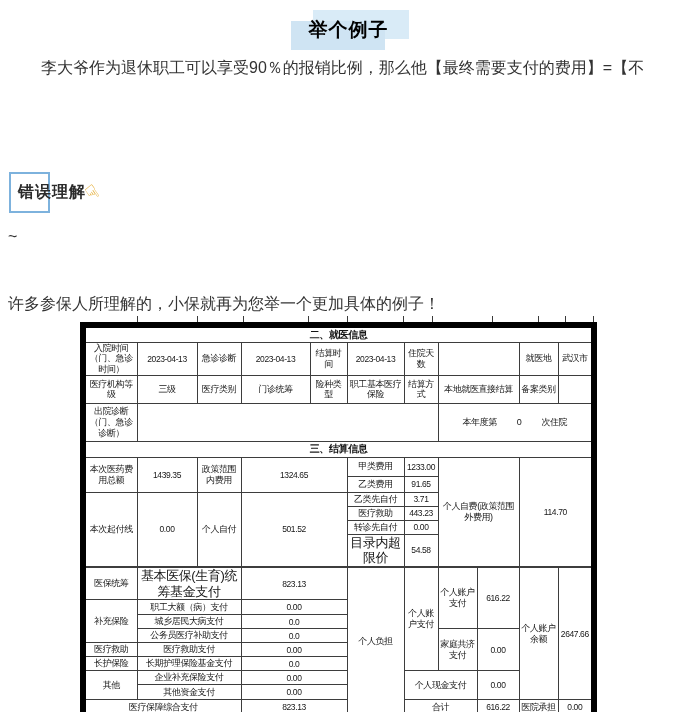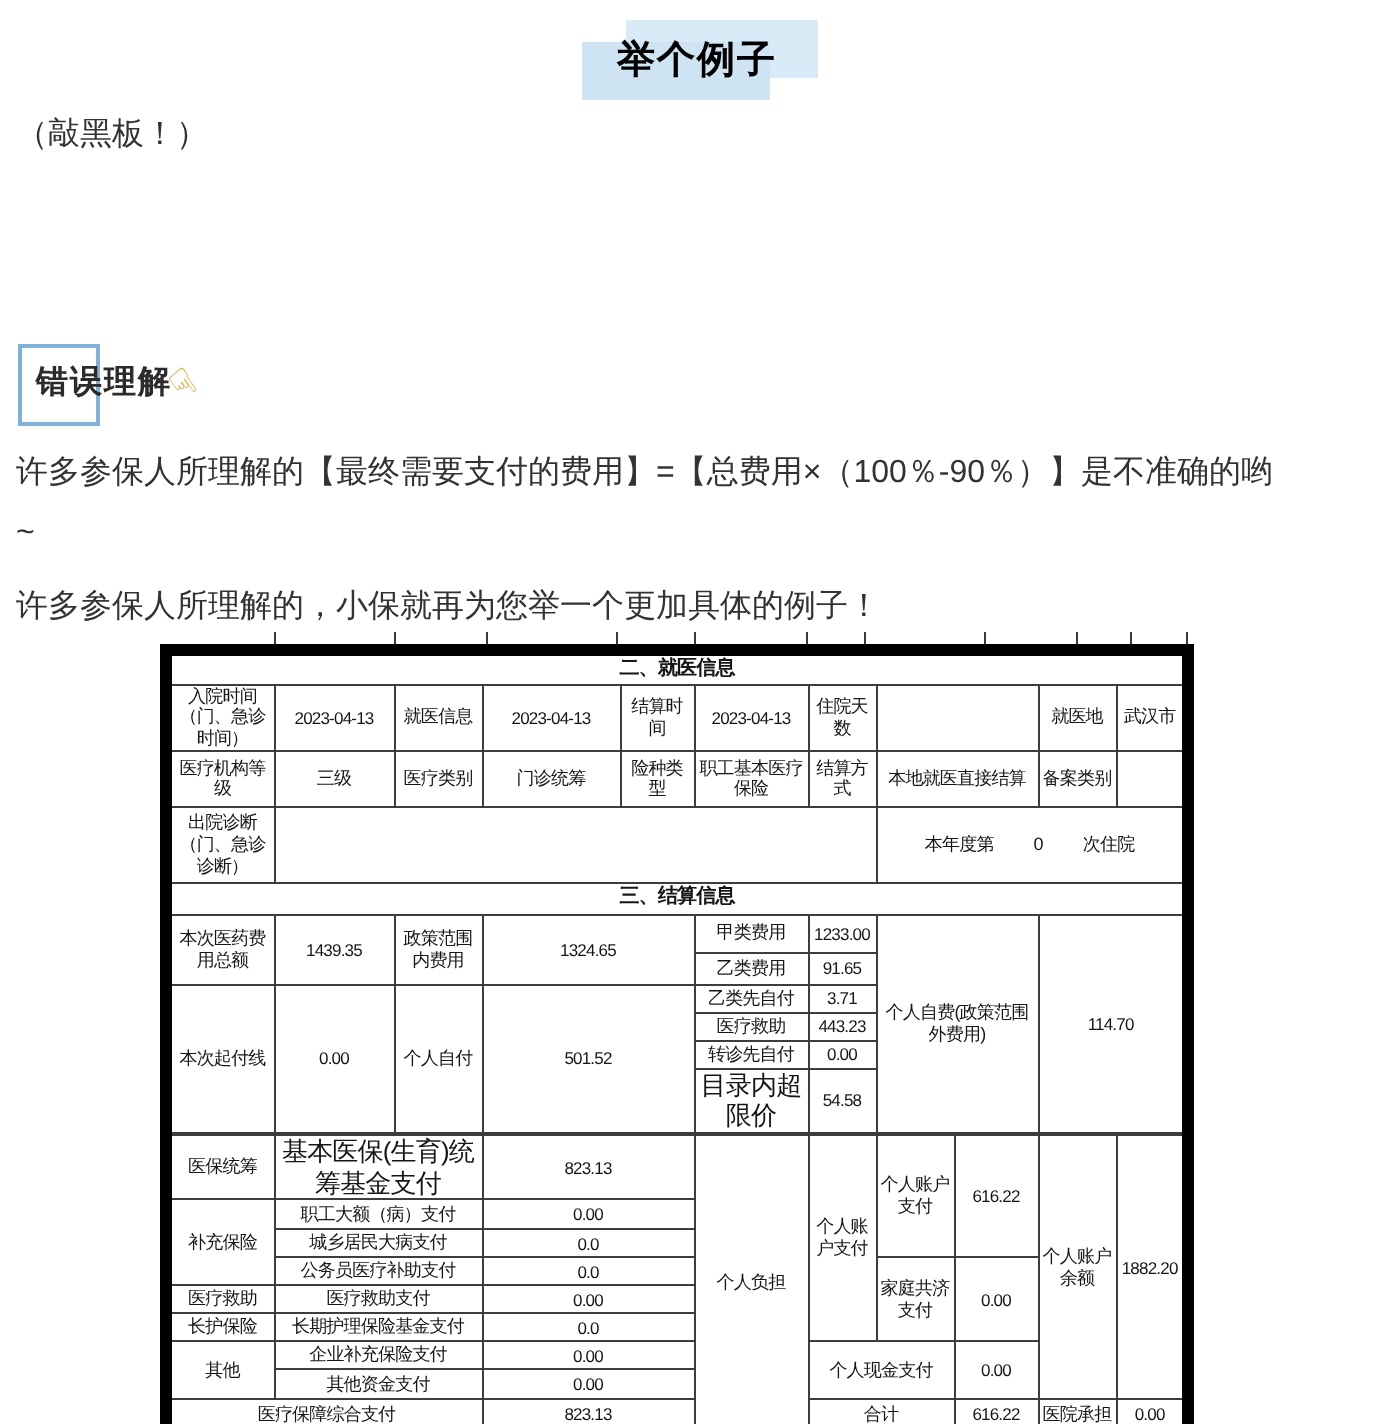--- a/index.html
+++ b/index.html
@@ -48,30 +48,29 @@
   .note-cell{display:flex;justify-content:center;gap:20px;}
 </style>
 </head>
 <body>
 
 <div class="title-wrap">
   <span class="title-text">举个例子</span>
 </div>
 
 <div class="para para-intro">
-  <div class="line">（敲黑板！）</div>
+  <div class="line indent">李大爷作为退休职工可以享受90％的报销比例，那么他【最终需要支付的费用】=【不</div>
 </div>
 
 <div class="wrong-head">
   <span class="wrong-outline"></span>
   <span class="wrong-text"><span>错误理解</span><span class="hand">☟</span></span>
 </div>
 
 <div class="para para-wrong">
-  <div class="line">许多参保人所理解的【最终需要支付的费用】=【总费用×（100％-90％）】是不准确的哟</div>
   <div class="line">~</div>
 </div>
 
 <div class="para para-transition">
   <div class="line">许多参保人所理解的，小保就再为您举一个更加具体的例子！</div>
 </div>
 
 <div class="sliver">
   <span style="left:54px"></span>
     <span style="left:114px"></span>
@@ -102,21 +101,21 @@
   </colgroup>
 
   <tbody>
       <tr style="height:17px">
     <td colspan="11" class="sec">二、就医信息</td>
   </tr>
 
   <tr style="height:32px">
     <td>入院时间（门、急诊时间）</td>
     <td class="num">2023-04-13</td>
-    <td>就医信息</td>
+    <td>急诊诊断</td>
     <td class="num">2023-04-13</td>
     <td>结算时间</td>
     <td class="num">2023-04-13</td>
     <td>住院天数</td>
     <td colspan="2"></td>
     <td>就医地</td>
     <td>武汉市</td>
   </tr>
 
   <tr style="height:28px">
@@ -185,21 +184,21 @@
 
   <tr style="height:17px" class="thick">
     <td>医保统筹</td>
     <td colspan="2" class="small">基本医保(生育)统筹基金支付</td>
     <td colspan="2" class="num">823.13</td>
     <td rowspan="9">个人负担</td>
     <td rowspan="6">个人账户支付</td>
     <td rowspan="3">个人账户支付</td>
     <td rowspan="3" class="num">616.22</td>
     <td rowspan="8">个人账户余额</td>
-    <td rowspan="8" class="num">1882.20</td>
+    <td rowspan="8" class="num">2647.66</td>
   </tr>
   <tr style="height:15px">
     <td rowspan="3">补充保险</td>
     <td colspan="2">职工大额（病）支付</td>
     <td colspan="2" class="num">0.00</td>
   </tr>
   <tr style="height:14px">
     <td colspan="2">城乡居民大病支付</td>
     <td colspan="2" class="num">0.0</td>
   </tr>

